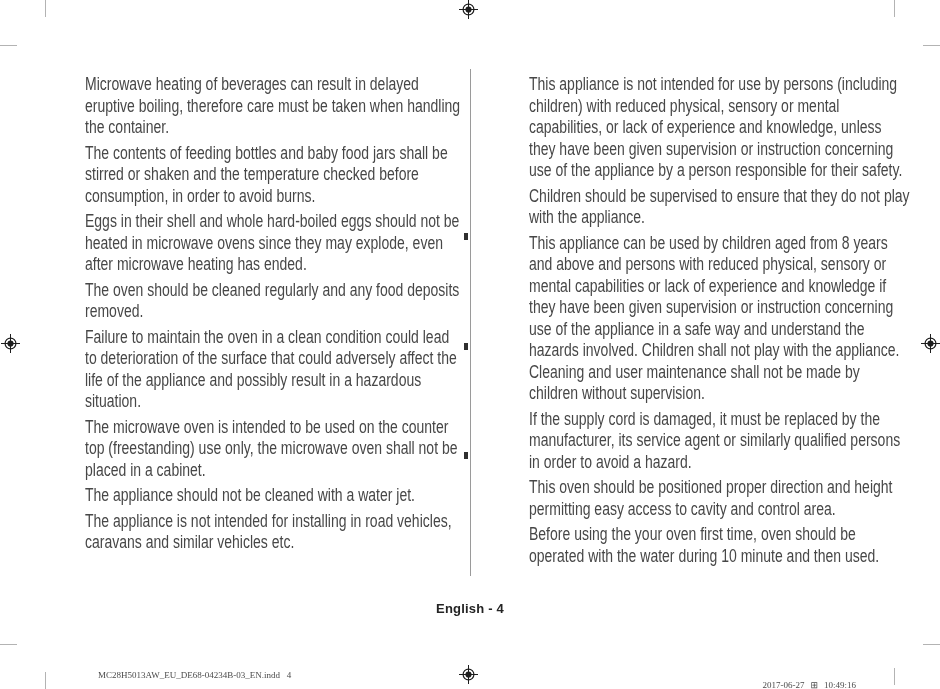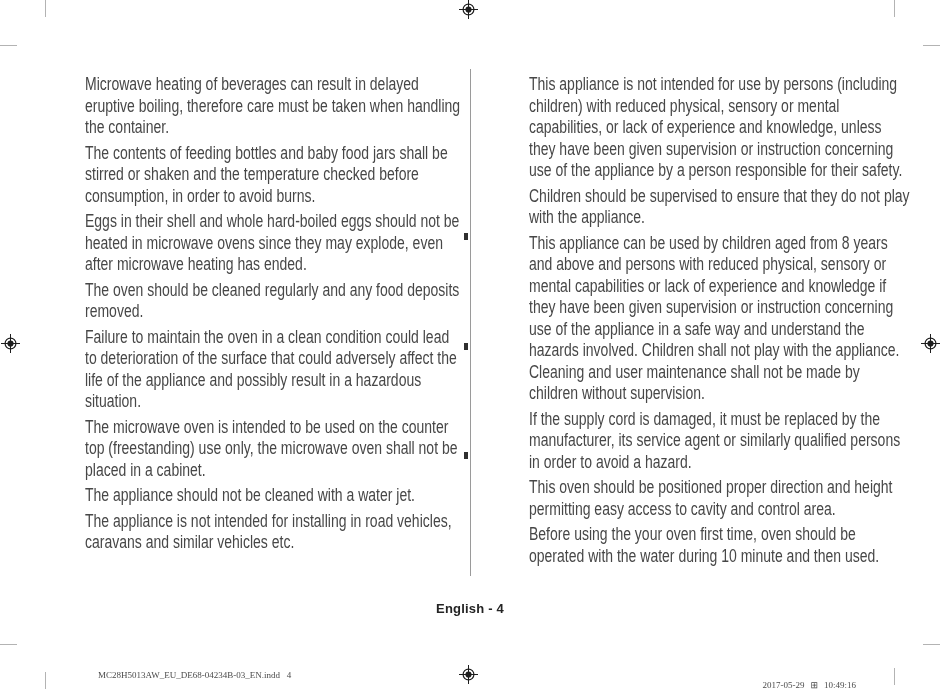--- a/index.html
+++ b/index.html
@@ -120,16 +120,16 @@
         <p class="para">This oven should be positioned proper direction and height permitting easy access to cavity and control area.</p>
         <p class="para">Before using the your oven first time, oven should be operated with the water during 10 minute and then used.</p>
       </div>
   </div>
 
 
   <div class="page-label">English - 4</div>
 
   <div class="slug" id="slug-left">MC28H5013AW_EU_DE68-04234B-03_EN.indd   4</div>
   <div class="slug" id="slug-right">
-    <span>2017-05-29</span><span>⊞</span><span>10:49:16</span>
+    <span>2017-06-27</span><span>⊞</span><span>10:49:16</span>
   </div>
 
 </div>
 
 </body></html>

